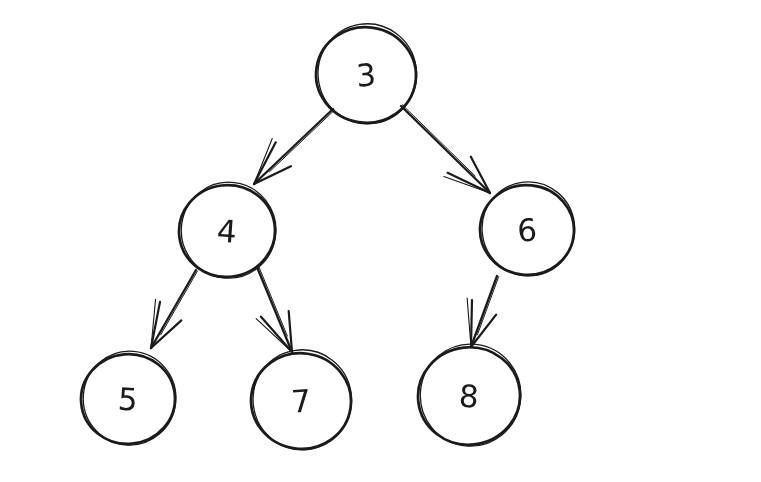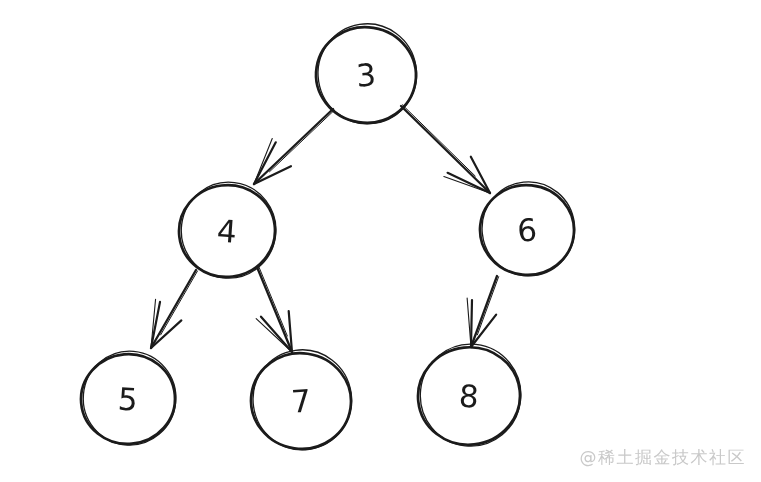--- a/index.html
+++ b/index.html
@@ -88,14 +88,13 @@
         <line x1="292" y1="352" x2="256.153568179501" y2="318.5929150368022" stroke="#1b1b1b" stroke-width="1.1" stroke-linecap="round"></line>
       </g>
       <g>
         <line x1="497" y1="276" x2="471" y2="347" stroke="#1b1b1b" stroke-width="2.3" stroke-linecap="round"></line>
         <line x1="498.6902337049239" y1="276.6189588215214" x2="477.3702337049239" y2="334.8389588215214" stroke="#1b1b1b" stroke-width="1" stroke-linecap="round"></line>
         <line x1="471" y1="347" x2="471.98837881343934" y2="300.01039362453497" stroke="#1b1b1b" stroke-width="2.2" stroke-linecap="round"></line>
         <line x1="471" y1="347" x2="496.171167660928" y2="314.6362499301232" stroke="#1b1b1b" stroke-width="2.2" stroke-linecap="round"></line>
         <line x1="471" y1="347" x2="467.1345339608454" y2="298.1527055785058" stroke="#1b1b1b" stroke-width="1.1" stroke-linecap="round"></line>
       </g>
     </svg>
-  <div class="watermark" style="color: rgb(201, 201, 201);">@稀土掘金技术社区</div>
 </div>
 
 </body></html>

